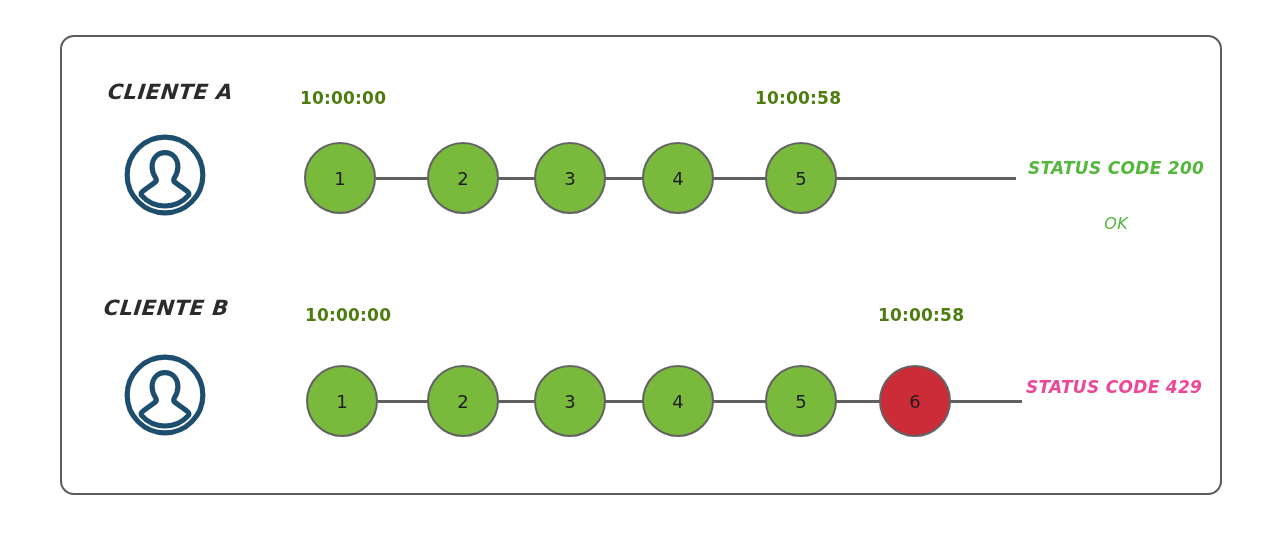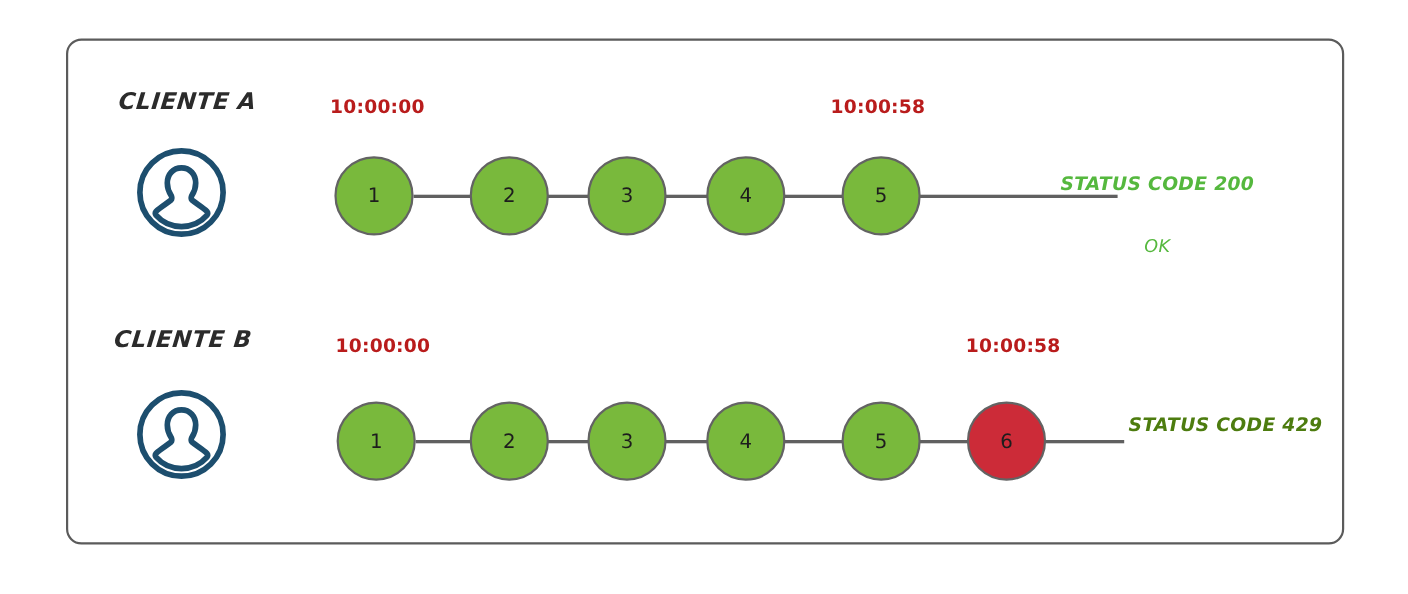--- a/index.html
+++ b/index.html
@@ -43,21 +43,21 @@
   
   .avatar{position:absolute;width:86px;height:86px;}
   .avatar svg{display:block;width:86px;height:86px;}
 
   
   .timestamp{
     position:absolute;
     font-family:"DejaVu Sans", sans-serif;
     font-size:17px;
     font-weight:700;
-    color:#b91c1c;
+    color:#4d7c0f;
     letter-spacing:0.2px;
     white-space:nowrap;
   }
 
   
   .link{
     position:absolute;
     height:3px;
     background:#606060;
   }
@@ -86,21 +86,21 @@
     text-align:center;
     white-space:nowrap;
     font-family:"DejaVu Sans", sans-serif;
     font-style:italic;
     letter-spacing:0.3px;
     line-height:1.25;
   }
   .status .line1{font-size:17px;font-weight:600;}
   .status .line2{font-size:16px;font-weight:500;margin-top:35px;}
   .status.ok{color:#55b83e;}
-  .status.err{color:#4d7c0f;text-align:center;}
+  .status.err{color:#ec4899;text-align:center;}
 </style>
 </head>
 <body>
 
 <div id="stage">
 
   <div class="frame"></div>
 
   <div class="row row-a">
 
@@ -144,21 +144,21 @@
     <div class="node green" style="left:534px;top:142px;">
       <span>3</span>
     </div>
     <div class="node green" style="left:642px;top:142px;">
       <span>4</span>
     </div>
     <div class="node green" style="left:765px;top:142px;">
       <span>5</span>
     </div>
 
-    <div class="status ok" style="left:964px;top:158px;">
+    <div class="status ok" style="left:1028px;top:158px;">
       <div class="line1">STATUS CODE 200</div>
       <div class="line2">OK</div>
     </div>
   </div>
 
   <div class="row row-b">
 
     <div class="client-label" style="left:104px;top:296px;">CLIENTE B</div>
 
     <div class="avatar" style="left:122px;top:352px;">

